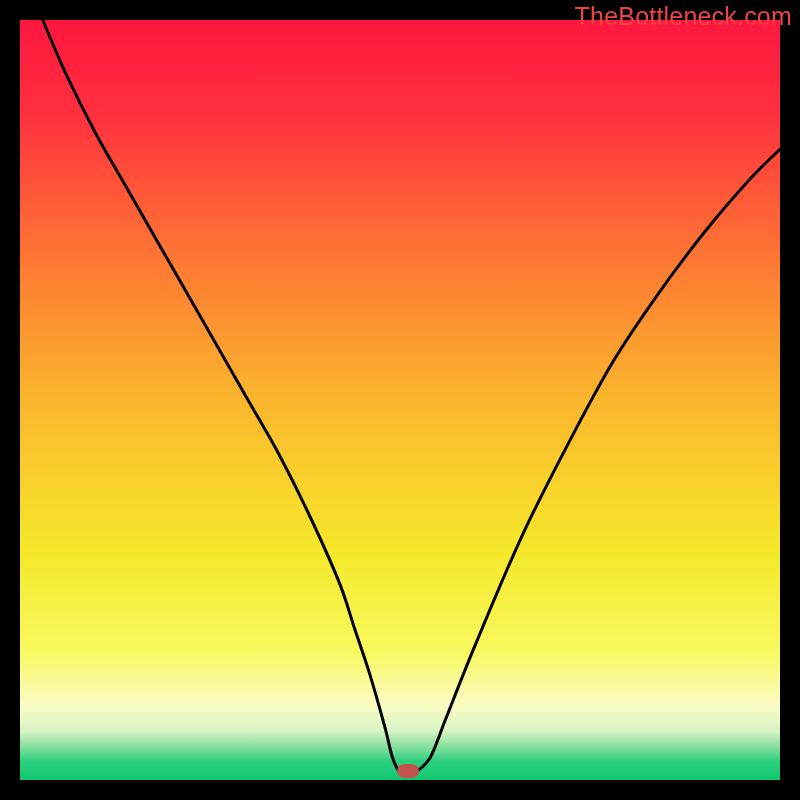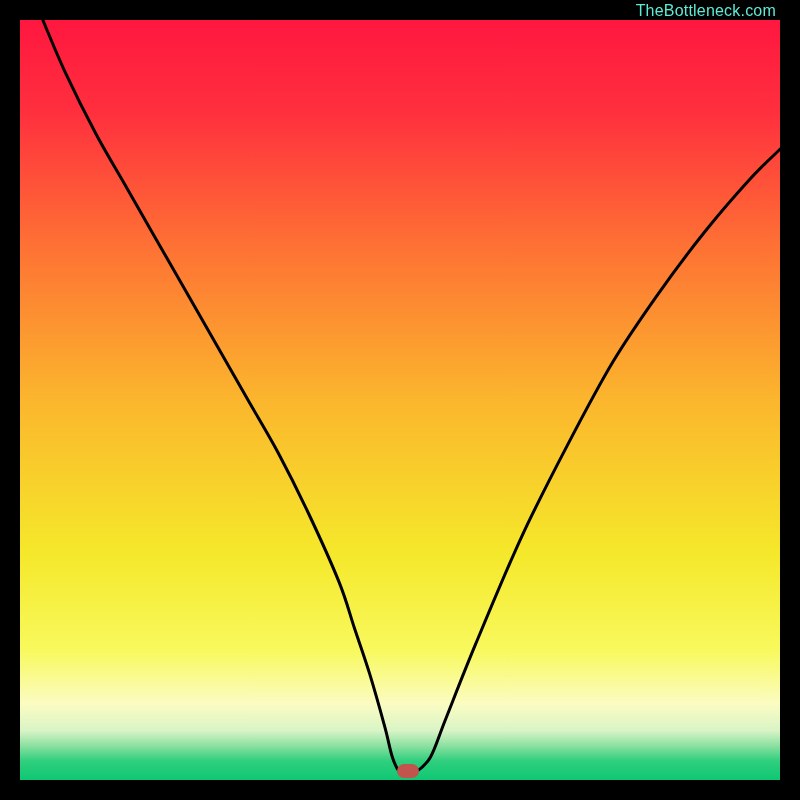--- a/index.html
+++ b/index.html
@@ -22,23 +22,23 @@
   .plot {
     position: absolute;
     left: 0;
     top: 0;
     width: 760px;
     height: 760px;
   }
   .watermark {
     position: absolute;
     top: 2px;
-    right: 24px;
-    color: #5eead4;
-    font-size: 16px;
+    right: 8px;
+    color: #ef4444;
+    font-size: 25px;
     font-weight: 500;
     letter-spacing: 0.2px;
     user-select: none;
   }
   .marker {
     position: absolute;
     width: 22px;
     height: 14px;
     background: #c1554e;
     border-radius: 7px;

